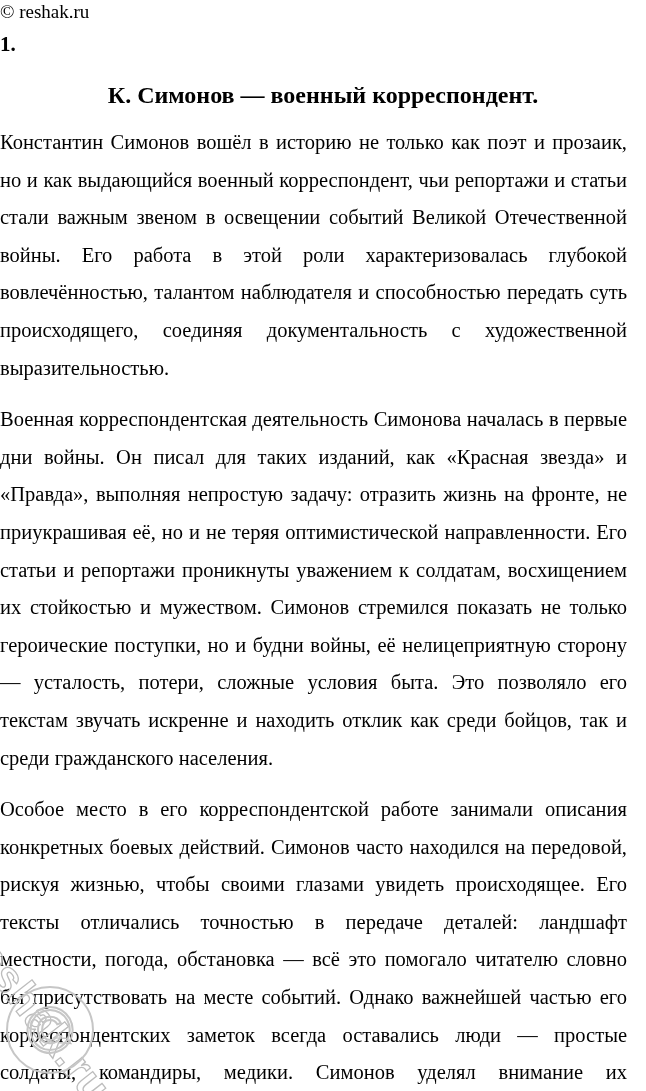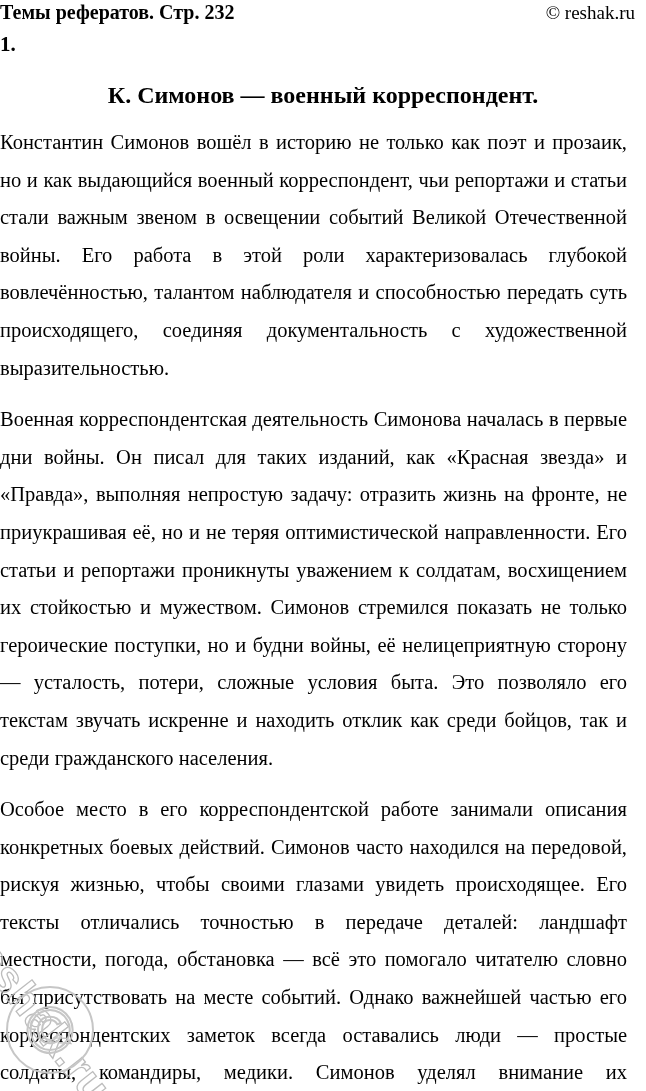--- a/index.html
+++ b/index.html
@@ -149,21 +149,20 @@
   .para.clipped { margin-bottom: 0; }
 </style>
 </head>
 <body>
 
 <div id="page">
 
   <div class="content">
 
     <div class="header-row">
-      <div class="header-title">Темы рефератов. Стр. 232</div>
       <div class="header-credit">© reshak.ru</div>
     </div>
 
     <div class="item-number">1.</div>
 
     <div class="section-title">К. Симонов — военный корреспондент.</div>
 
     <div class="body-text">
       <p class="para">Константин Симонов вошёл в историю не только как поэт и прозаик, но и как выдающийся военный корреспондент, чьи репортажи и статьи стали важным звеном в освещении событий Великой Отечественной войны. Его работа в этой роли характеризовалась глубокой вовлечённостью, талантом наблюдателя и способностью передать суть происходящего, соединяя документальность с художественной выразительностью.</p>
       <p class="para">Военная корреспондентская деятельность Симонова началась в первые дни войны. Он писал для таких изданий, как «Красная звезда» и «Правда», выполняя непростую задачу: отразить жизнь на фронте, не приукрашивая её, но и не теряя оптимистической направленности. Его статьи и репортажи проникнуты уважением к солдатам, восхищением их стойкостью и мужеством. Симонов стремился показать не только героические поступки, но и будни войны, её нелицеприятную сторону — усталость, потери, сложные условия быта. Это позволяло его текстам звучать искренне и находить отклик как среди бойцов, так и среди гражданского населения.</p>

